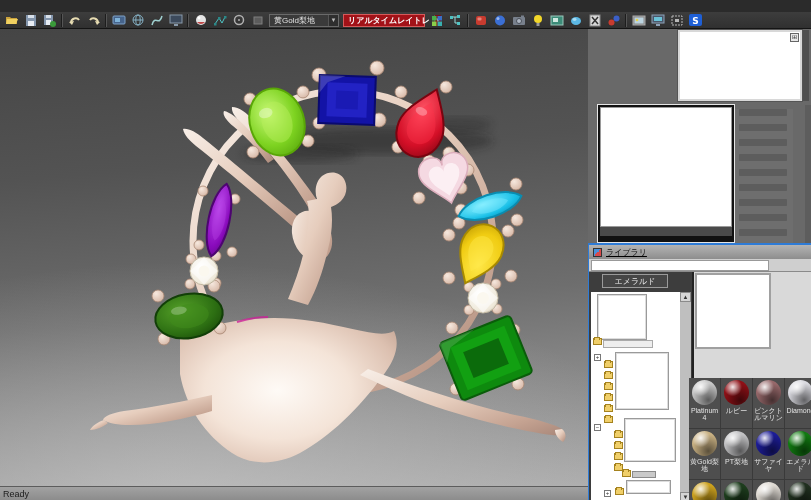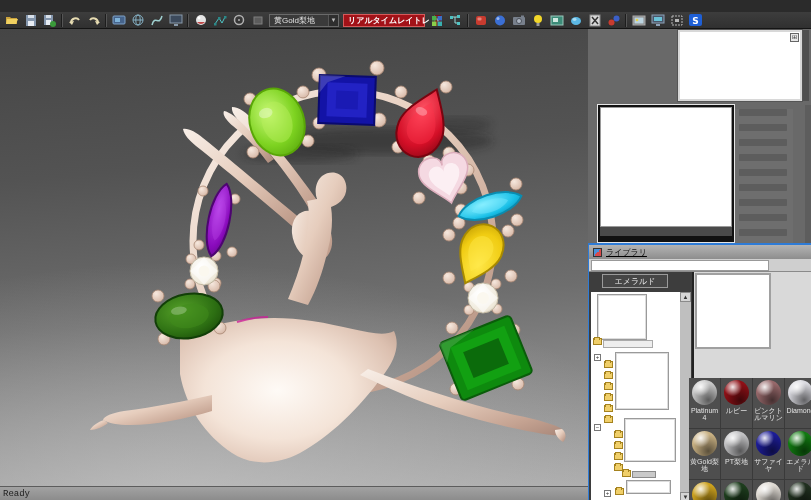--- a/index.html
+++ b/index.html
@@ -92,21 +92,21 @@
     background:#f0cf6a; border:1px solid #a5821e; border-bottom:none; }
   .thumb { position:absolute; background:#fff; border:1px solid #9a9a9a; box-shadow:0 0 0 1px #ddd inset; }
   .expander { position:absolute; width:7px; height:7px; background:#fff; border:1px solid #777;
     font-size:6px; line-height:5px; text-align:center; color:#333; }
   .selbar { position:absolute; background:#eee; border:1px solid #aaa; }
   .graybtn { position:absolute; background:#c9c9c9; border:1px solid #8a8a8a; }
 
   
   .status { position:absolute; left:0; top:486px; width:811px; height:14px;
     background:linear-gradient(#a2a2a2,#8c8c8c); border-top:1px solid #5c5c5c; z-index:4;
-    display:flex; align-items:center; padding-left:3px;font-family:Liberation Mono, monospace; }
+    display:flex; align-items:center; padding-left:3px; }
   .status .stext { font-size:9px; color:#1c1c1c; }
 </style>
 </head>
 <body>
 
 <div class="app">
 
 
   <div class="toolbar">
     <div class="tbtn">

